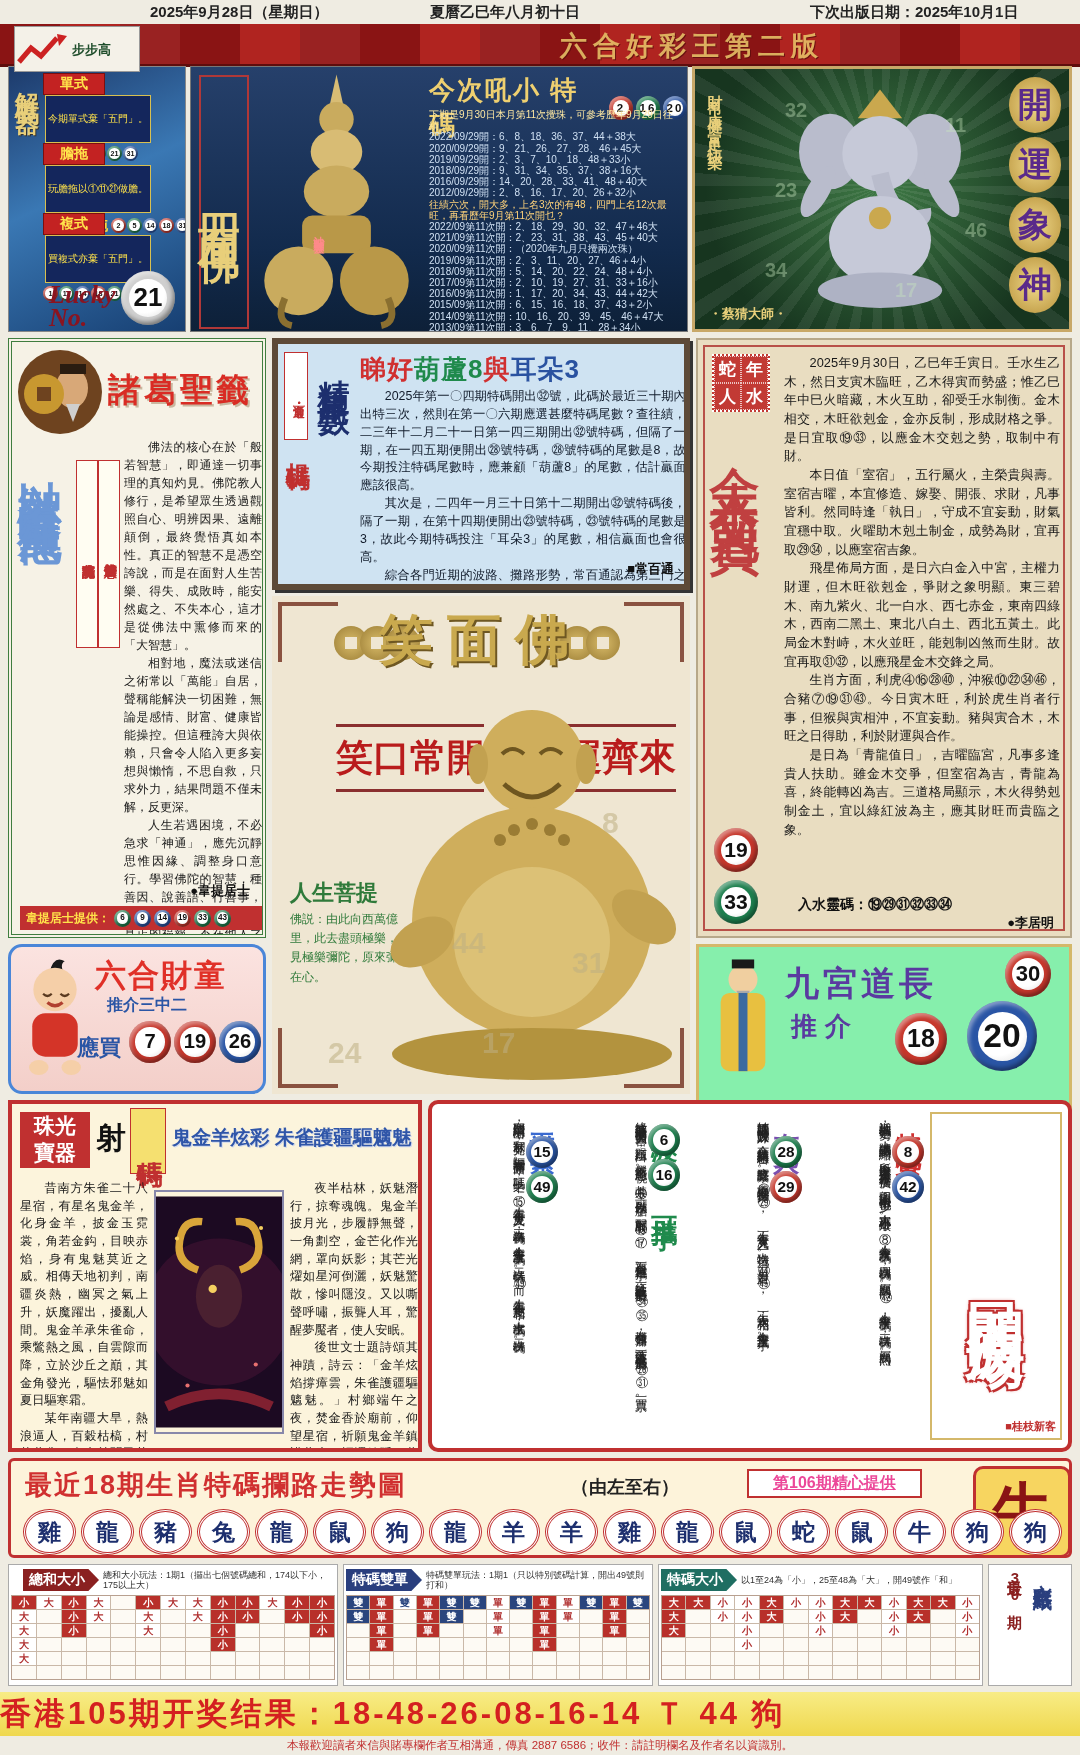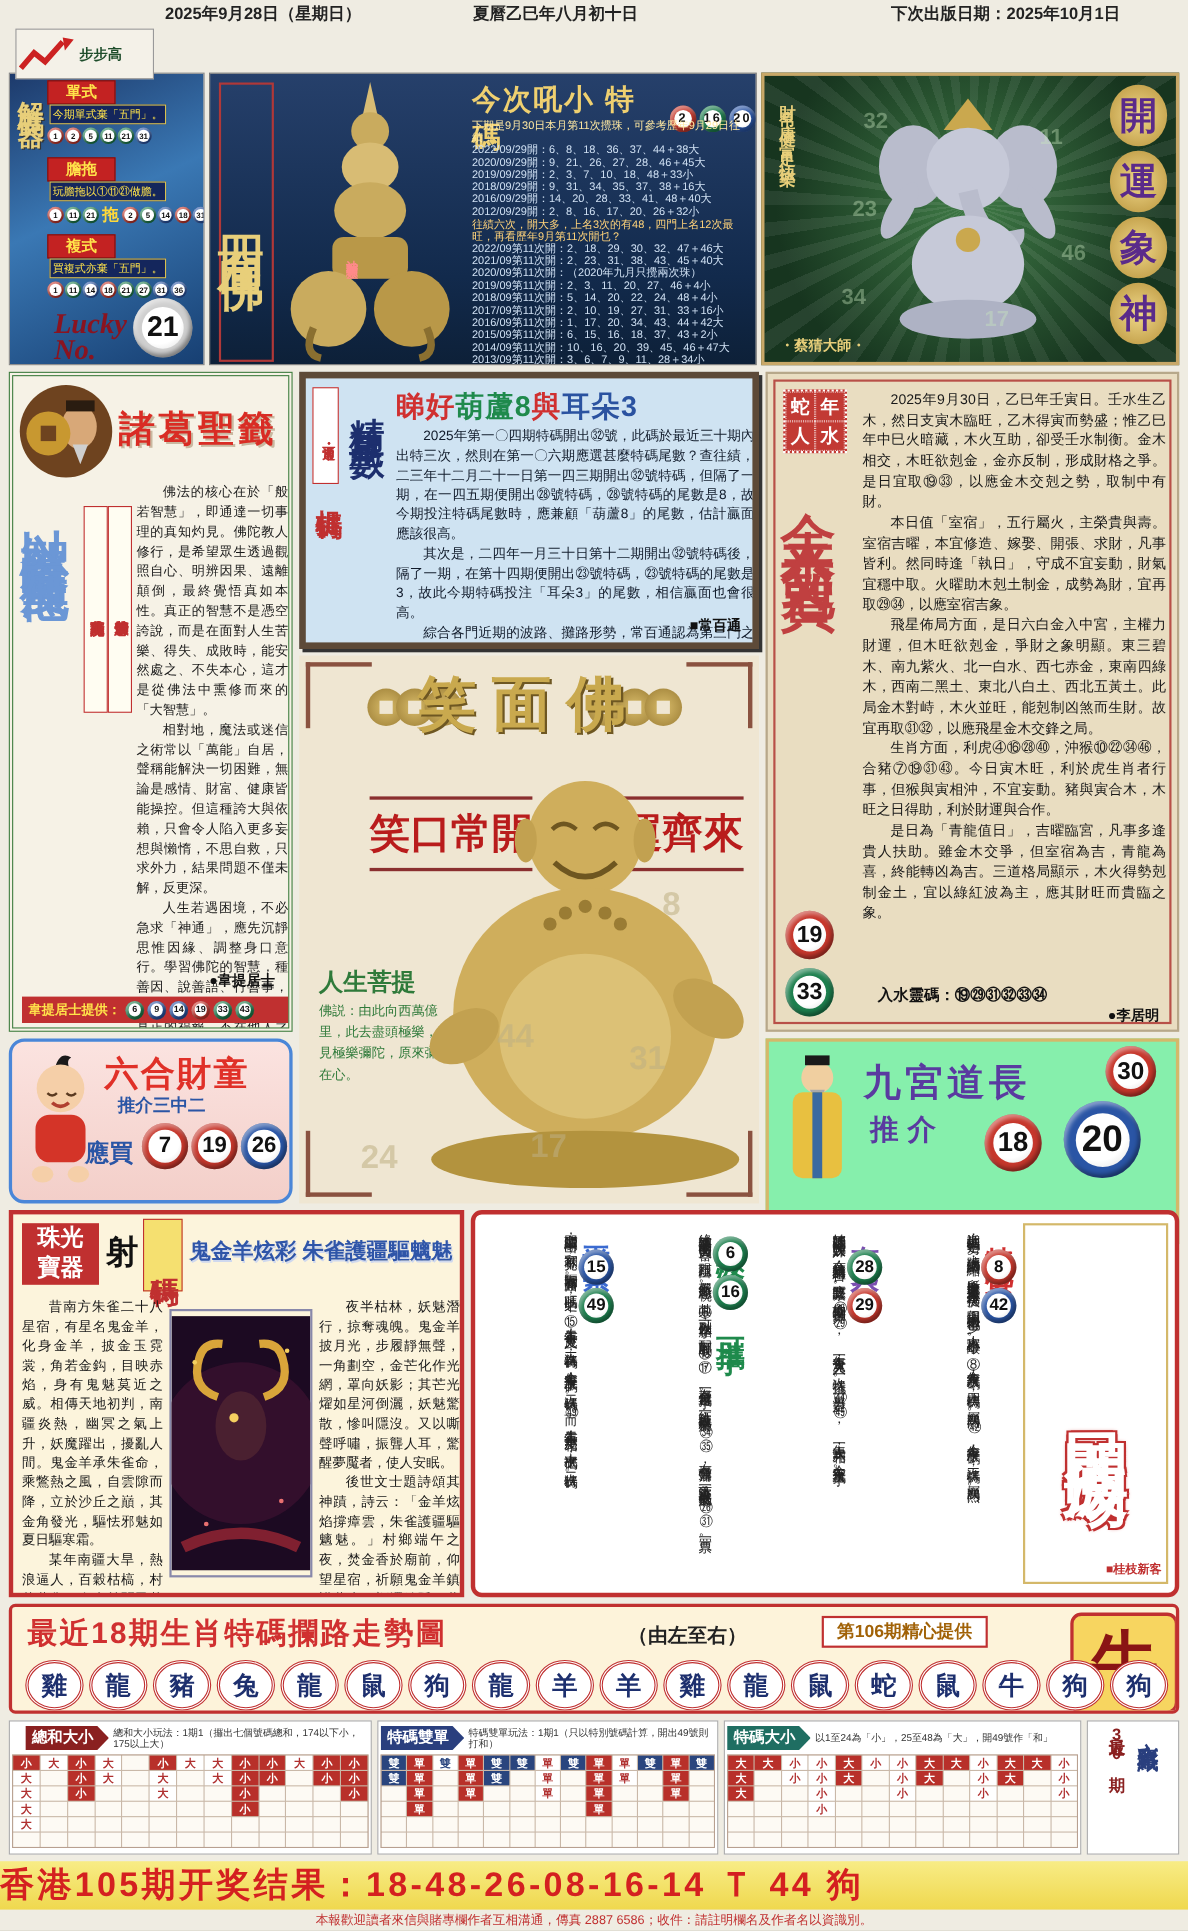--- a/index.html
+++ b/index.html
@@ -33,21 +33,21 @@
 
   
   #decoder{left:8px;top:66px;width:178px;height:266px;
      background:linear-gradient(155deg,#1d3a6b,#3a78b4 45%,#173f72);border:1px solid #888;}
   #decoder .side{left:2px;top:6px;height:254px;font-size:24px;font-weight:900;color:#e8cf7a;
      letter-spacing:10px;text-shadow:1px 1px 0 #333;}
   .dz-row{position:absolute;left:34px;width:142px;}
   .dz-label{display:inline-block;background:#c32222;color:#ffe34a;font-weight:900;font-size:14px;
      padding:1px 16px;border:1px solid #7a0f0f;}
   .dz-note{display:inline-block;background:#14265c;color:#ffe34a;font-size:10px;border:1px solid #d8c050;
-     padding:1px 2px;margin-left:2px;vertical-align:middle;font-family:Liberation Serif, serif;}
+     padding:16px 2px;margin-left:2px;vertical-align:middle;font-family:Liberation Serif, serif;}
   .dz-balls{margin-top:3px;gap:1px !important;}
   .dz-balls .ball{--bs:15px;}
   #lucky{left:40px;top:216px;color:#8a1420;font-family:"Liberation Serif",serif;
      font-style:italic;font-weight:bold;font-size:26px;line-height:.9;}
   #lucky-ball .ball{--bs:54px;}
 
   
   #fourface{left:190px;top:66px;width:498px;height:266px;
      background:linear-gradient(180deg,#26406b,#122a4c 70%,#0d2038);border:1px solid #777;}
   #ff-title{left:8px;top:8px;width:46px;height:250px;border:2px solid #b03838;
@@ -195,22 +195,22 @@
      display:flex;align-items:center;justify-content:center;}
   #banner .btx{font-size:58px;font-weight:900;letter-spacing:10px;color:#fff;
      text-shadow:-2px -2px 0 #c03030,2px -2px 0 #c03030,-2px 2px 0 #c03030,2px 2px 0 #c03030,0 0 4px #c03030;}
   #banner .sig{position:absolute;right:4px;bottom:4px;writing-mode:horizontal-tb;font-size:11px;color:#c03030;font-weight:bold;}
 
   
   #zod{left:8px;top:1458px;width:1064px;height:100px;border:3px solid #c03030;border-radius:6px;
      background:#fdf3da;}
   #zod-title{left:14px;top:6px;font-size:27px;font-weight:900;color:#d03030;letter-spacing:2px;}
   #zod-sub{left:560px;top:14px;font-size:18px;font-weight:bold;color:#222;}
-  #zod-prov{left:736px;top:8px;border:2px solid #c03030;color:#a16207;font-size:16px;font-weight:bold;
-     padding:2px 12px;background:#fff;}
+  #zod-prov{left:736px;top:8px;border:2px solid #c03030;color:#ec4899;font-size:16px;font-weight:bold;
+     padding:2px 24px;background:#fff;text-decoration:underline;}
   #zod-pick{left:962px;top:5px;width:92px;height:86px;background:#f7d560;border:3px solid #c03030;
      border-radius:10px;display:flex;align-items:center;justify-content:center;
      font-size:62px;font-weight:900;color:#8a1414;}
   #zod-row{left:12px;top:48px;display:flex;gap:5px;}
   .zov{width:47px;height:40px;border:3px double #c03030;border-radius:50%;background:#fff;
      display:flex;align-items:center;justify-content:center;font-size:23px;font-weight:900;color:#1d2f6e;}
 
   
   .tpanel{top:1564px;height:122px;background:#fff;border:1px solid #aaa;padding:2px;}
   #t1{left:8px;width:330px;} #t2{left:343px;width:310px;} #t3{left:658px;width:325px;}
@@ -236,20 +236,23 @@
   #footer{left:0;top:1738px;width:1080px;text-align:center;font-size:11.5px;color:#c03030;}
 </style>
 </head>
 <body>
 
 <div id="page">
 
   <div class="abs hdr-txt" style="left:150px;top:3px;text-align:center;">2025年9月28日（星期日）</div>
   <div class="abs hdr-txt" style="left:430px;top:3px;">夏曆乙巳年八月初十日</div>
   <div class="abs hdr-txt" style="left:810px;top:3px;">下次出版日期：2025年10月1日</div>
+  <div class="abs" id="masthead">
+    <div class="title">六合好彩王第二版</div>
+  </div>
   <div class="abs" id="logo">
     <svg width="52" height="34" viewBox="0 0 52 34">
       <polyline points="2,30 14,16 24,24 40,6" stroke="#c22" stroke-width="5" fill="none"></polyline>
       <polygon points="40,2 50,4 42,14" fill="#c22"></polygon>
     </svg>
     <span class="lg-ch">步步高</span>
   </div>
 
   <div class="abs box" id="decoder">
     <div class="abs vtx side">解碼器</div>

